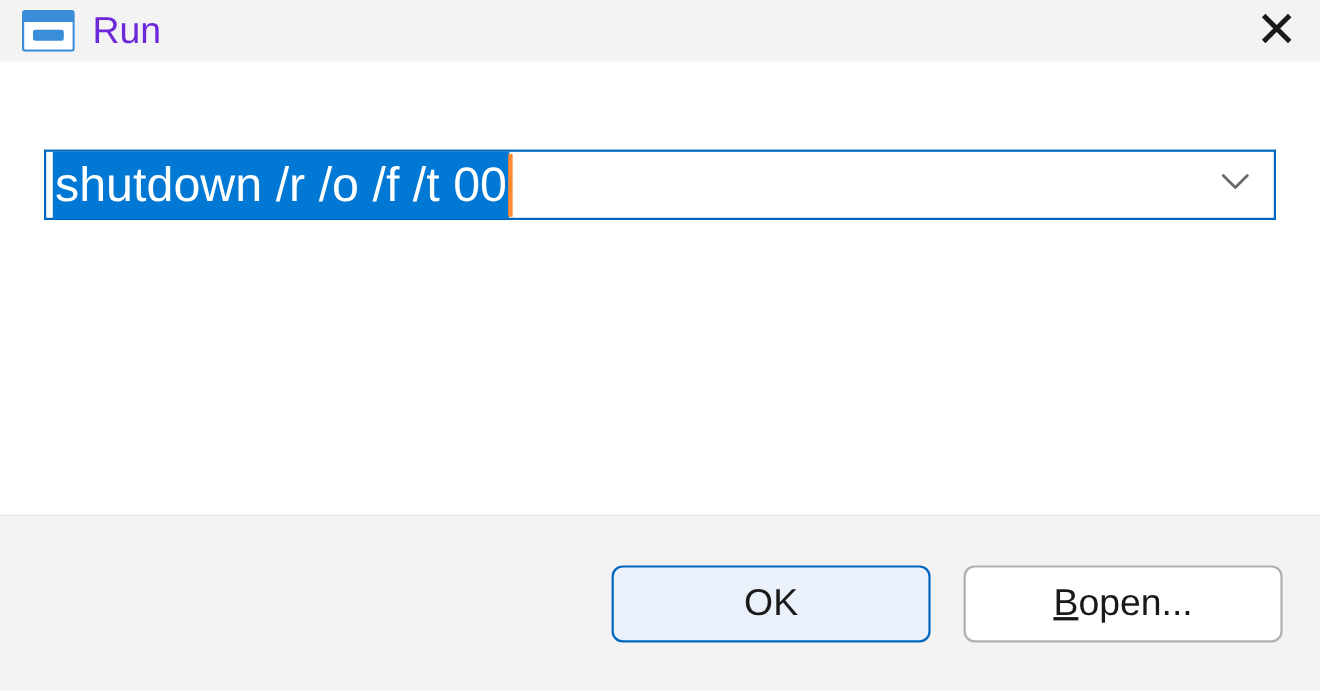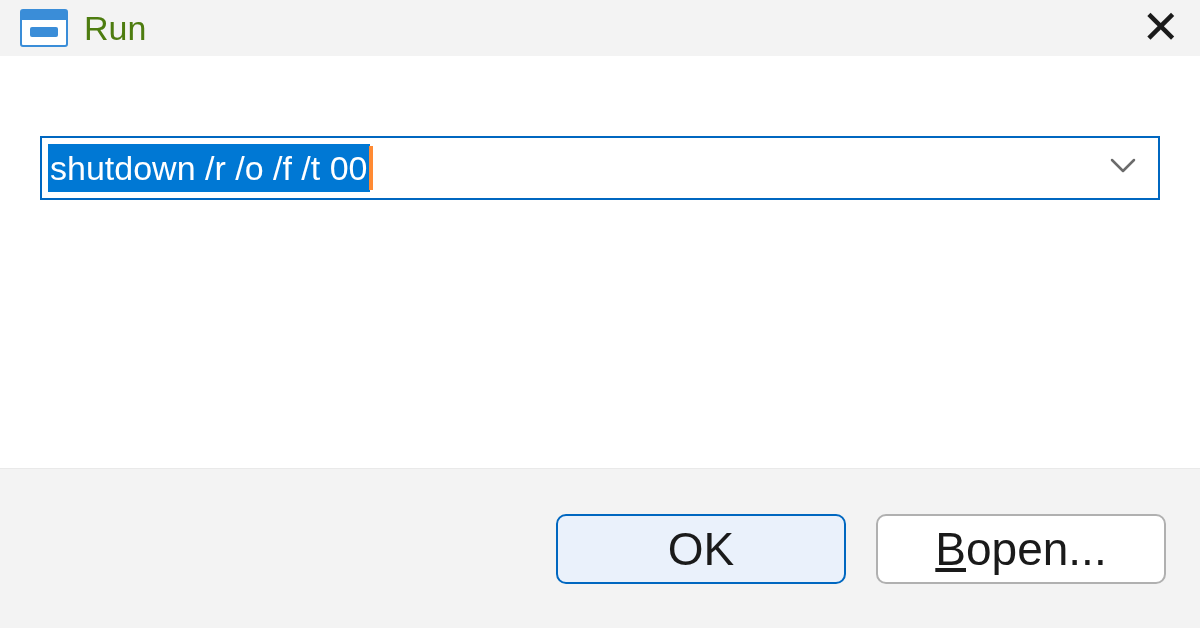--- a/index.html
+++ b/index.html
@@ -10,21 +10,21 @@
     width: 100%;
     height: 56px;
     background: #f3f3f3;
     display: flex;
     align-items: center;
     padding-left: 20px;
     position: relative;
     border-bottom: 0;
   }
   .titlebar-icon { width: 48px; height: 38px; flex-shrink: 0; }
-  .titlebar-title { font-size: 34px; color: #4d7c0f; margin-left: 16px; font-weight: 400; }
+  .titlebar-title { font-size: 34px; color: #6d28d9; margin-left: 16px; font-weight: 400; }
   .close-x { position: absolute; right: 20px; top: 4px; font-size: 46px; line-height: 46px; color: #1a1a1a; font-weight: 300; }
 
   
   .body-area {
     width: 100%;
     background: #ffffff;
     padding: 80px 40px 60px 40px;
   }
   .instruction-row {
     display: flex;
@@ -47,21 +47,21 @@
     flex: 1;
     height: 64px;
     border: 2px solid #0067c0;
     display: flex;
     align-items: center;
     padding: 0 50px 0 6px;
     position: relative;
     background: #ffffff;
   }
   .combo-input {
-    font-size: 34px;
+    font-size: 44px;
     background: #0078d4;
     color: #ffffff;
     padding: 3px 2px;
     line-height: 1.25;
     display: inline-block;
     position: relative;
   }
   .combo-input::after {
     content: "";
     position: absolute;
@@ -88,21 +88,21 @@
     display: flex;
     align-items: center;
     justify-content: flex-end;
     gap: 30px;
     padding-right: 34px;
     border-top: 1px solid #e9e9e9;
   }
   .btn {
     width: 290px;
     height: 70px;
-    font-size: 46px;
+    font-size: 34px;
     border: 2px solid #b0b0b0;
     border-radius: 10px;
     background: #ffffff;
     color: #1a1a1a;
     display: flex;
     align-items: center;
     justify-content: center;
   }
   .btn.default {
     border-color: #0067c0;

